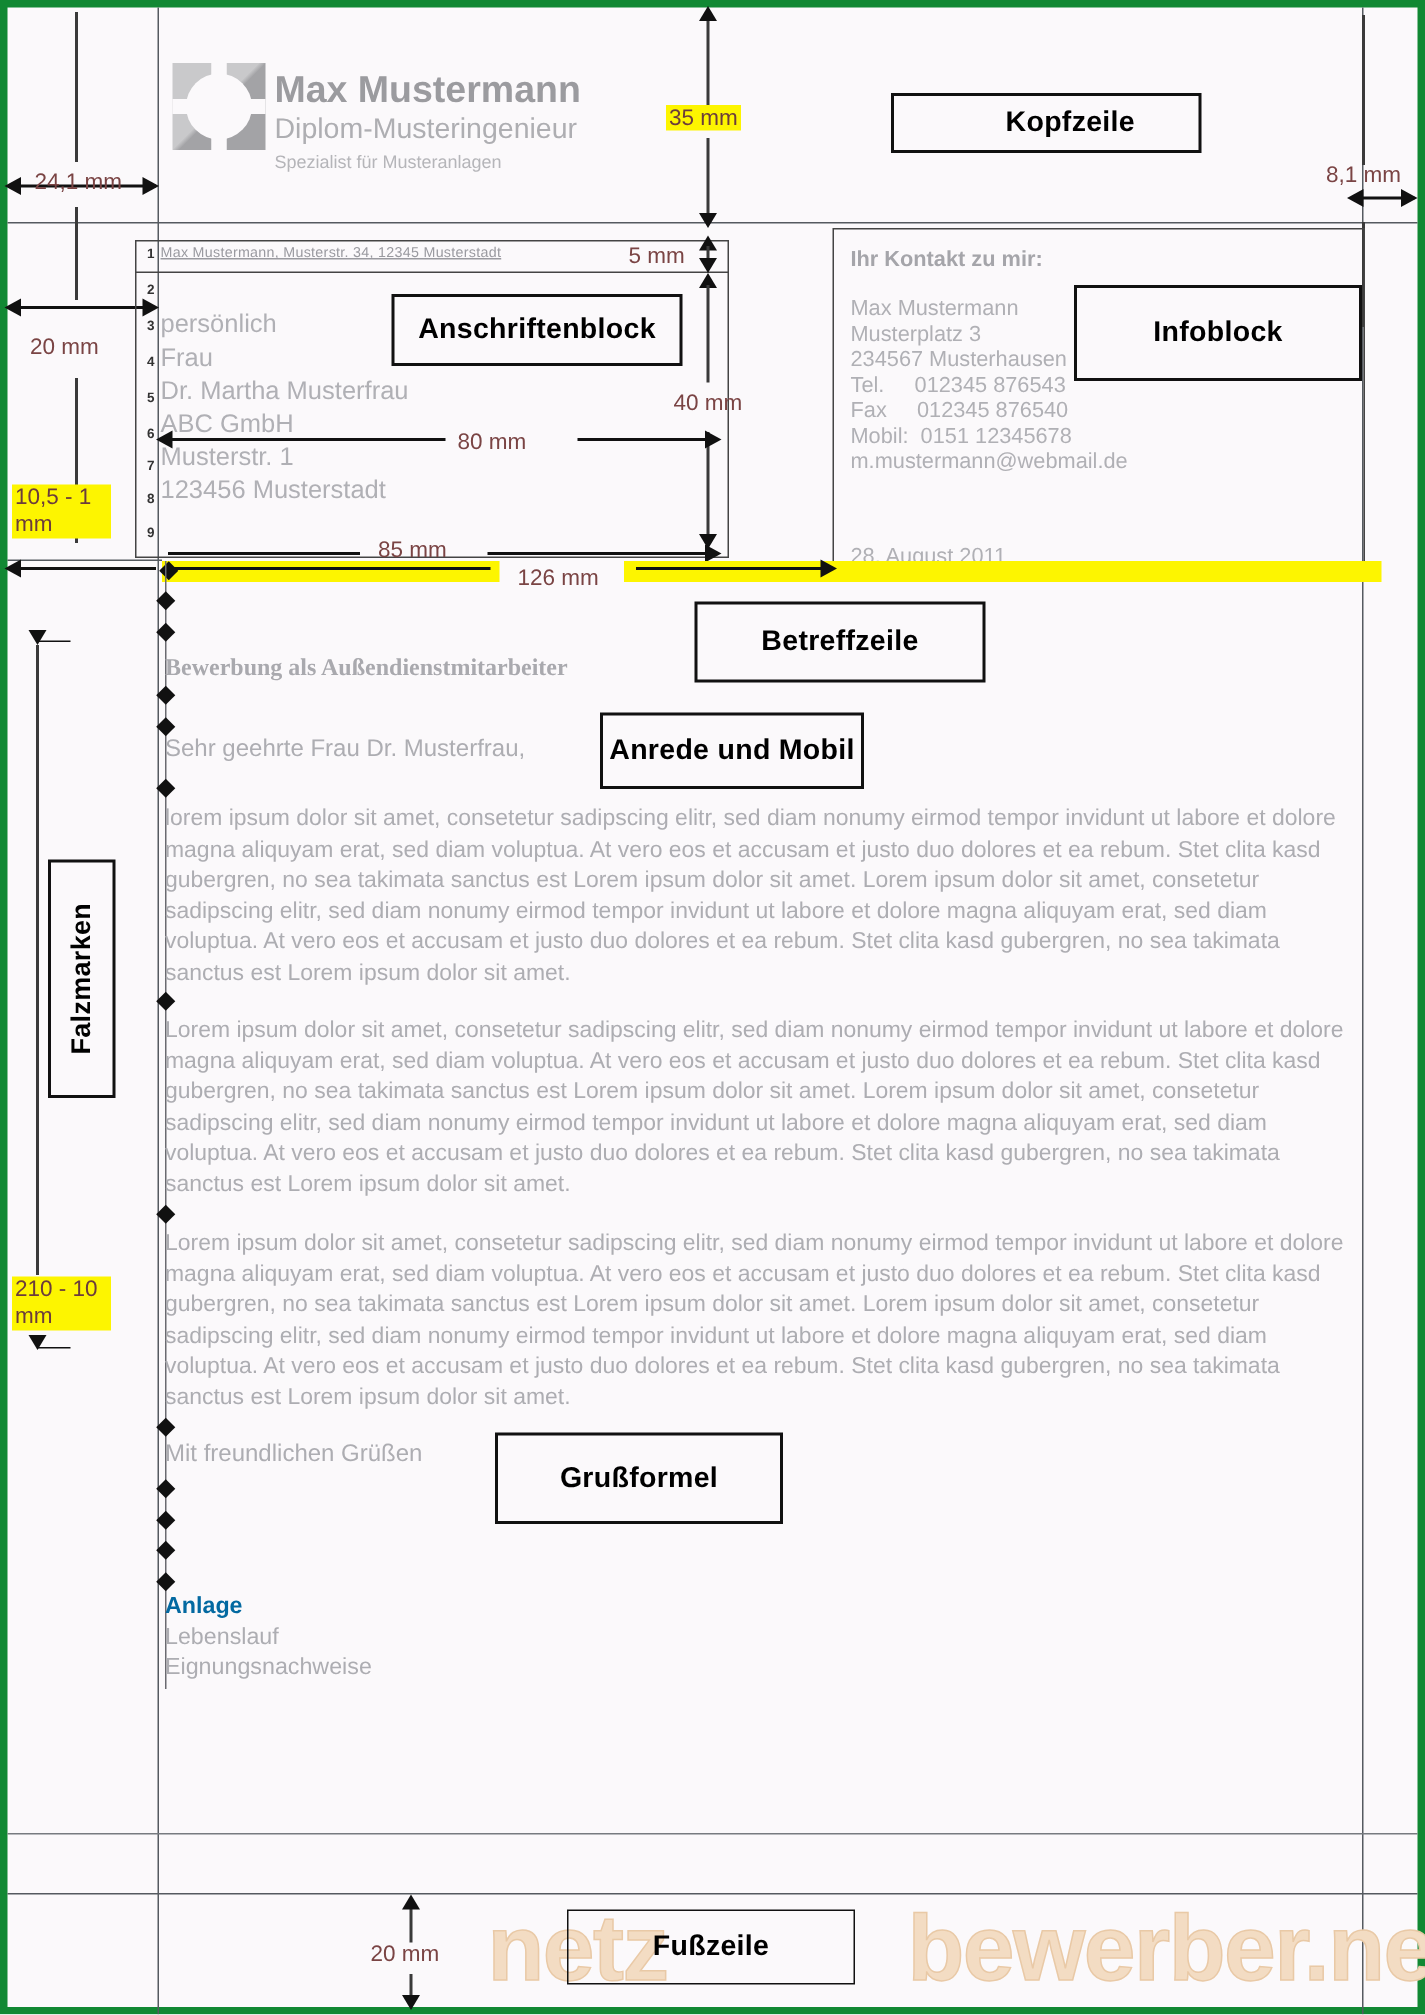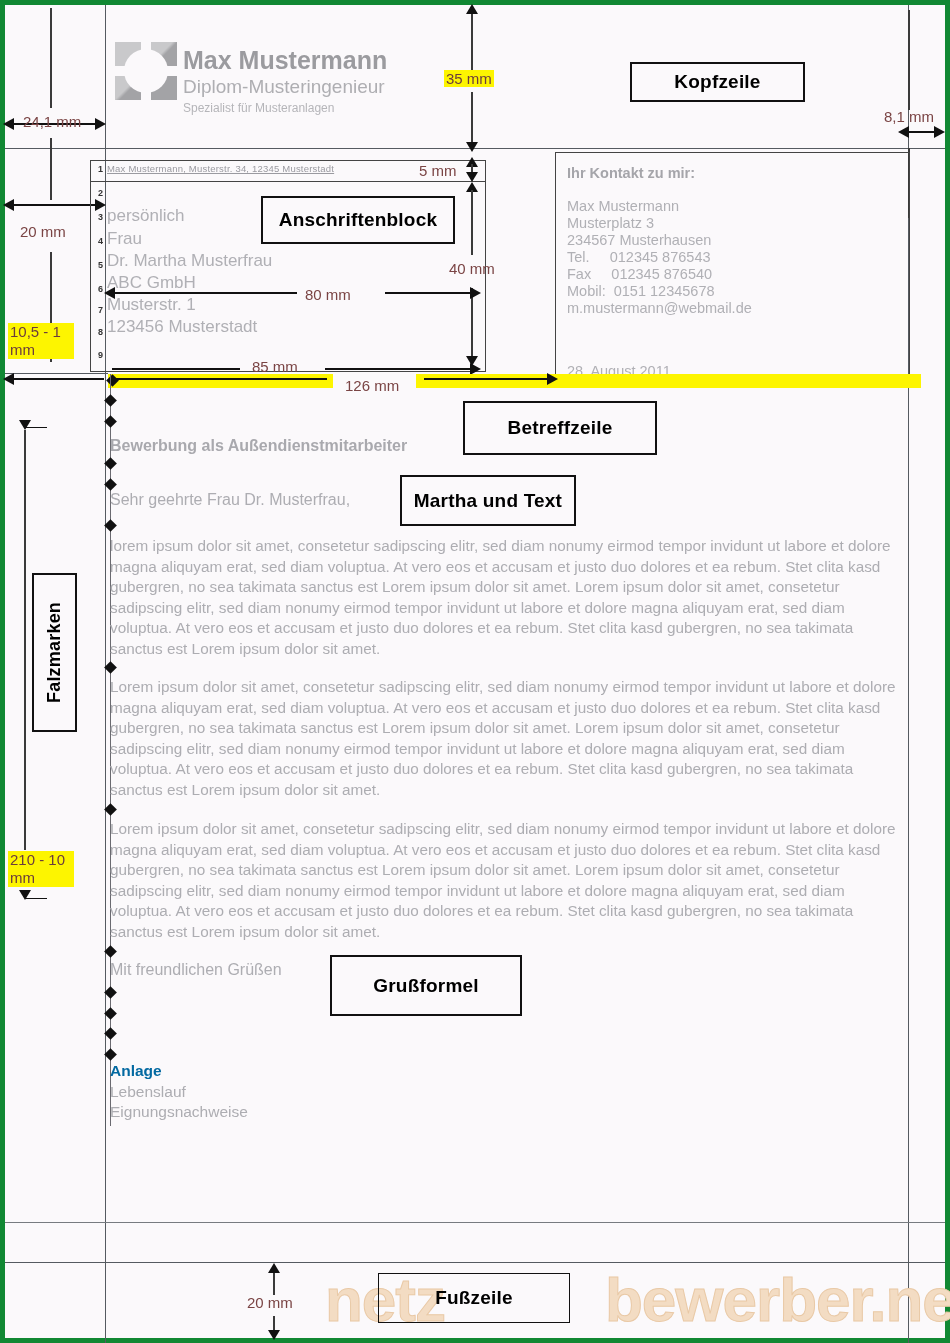--- a/index.html
+++ b/index.html
@@ -268,21 +268,21 @@
   <div class="gline-h thin" style="left:5px; top:1222px; width:940px;"></div>
 
   <div class="logo-mark" style="left:115px; top:42px;">
     <div class="logo-cross-h"></div>
     <div class="logo-cross-v"></div>
   </div>
   <div class="letter-text logo-name" style="left:183px; top:47px;">Max Mustermann</div>
   <div class="letter-text logo-sub1" style="left:183px; top:76px;">Diplom-Musteringenieur</div>
   <div class="letter-text logo-sub2" style="left:183px; top:100px;">Spezialist für Musteranlagen</div>
 
-  <div class="callout" style="left:630px; top:62px; width:171px; height:36px;">Kopfzeile</div>
+  <div class="callout" style="left:594px; top:62px; width:171px; height:36px;padding-left:32px;">Kopfzeile</div>
 
   <div class="dim-v" style="left:471px; top:12px; height:58px;"></div>
   <div class="arrow up" style="left:466px; top:4px;"></div>
   <div class="dim-label hl" style="left:444px; top:70px;">35 mm</div>
   <div class="dim-v" style="left:471px; top:92px; height:52px;"></div>
   <div class="arrow down" style="left:466px; top:142px;"></div>
 
   <div class="dim-v" style="left:50px; top:8px; height:100px;"></div>
   <div class="dim-h" style="left:9px; top:123px; width:95px;"></div>
   <div class="arrow left" style="left:3px; top:118px;"></div>
@@ -367,20 +367,21 @@
   <div class="letter-text info-line" style="left:567px; top:164px; font-weight:bold; color:#a5a5aa;">Ihr Kontakt zu mir:</div>
   <div class="letter-text info-line" style="left:567px; top:197px;">Max Mustermann</div>
   <div class="letter-text info-line" style="left:567px; top:214px;">Musterplatz 3</div>
   <div class="letter-text info-line" style="left:567px; top:231px;">234567 Musterhausen</div>
   <div class="letter-text info-line" style="left:567px; top:248px;">Tel.     012345 876543</div>
   <div class="letter-text info-line" style="left:567px; top:265px;">Fax     012345 876540</div>
   <div class="letter-text info-line" style="left:567px; top:282px;">Mobil:  0151 12345678</div>
   <div class="letter-text info-line" style="left:567px; top:299px;">m.mustermann@webmail.de</div>
   <div class="letter-text info-line" style="left:567px; top:362px;">28. August 2011</div>
 
+  <div class="callout" style="left:716px; top:190px; width:188px; height:60px;">Infoblock</div>
 
   <div class="yellow-bar" style="left:108px; top:374px; width:225px; height:14px;"></div>
   <div class="yellow-bar" style="left:416px; top:374px; width:505px; height:14px;"></div>
 
   <div class="dim-h" style="left:112px; top:378px; width:215px;"></div>
   <div class="bullet" style="left:108px; top:376px;"></div>
   <div class="dim-label" style="left:345px; top:377px;">126 mm</div>
   <div class="dim-h" style="left:424px; top:378px; width:126px;"></div>
   <div class="arrow right" style="left:547px; top:373px;"></div>
 
@@ -391,25 +392,25 @@
   <div class="bullet" style="left:106px; top:480px;"></div>
   <div class="bullet" style="left:106px; top:521px;"></div>
   <div class="bullet" style="left:106px; top:663px;"></div>
   <div class="bullet" style="left:106px; top:805px;"></div>
   <div class="bullet" style="left:106px; top:947px;"></div>
   <div class="bullet" style="left:106px; top:988px;"></div>
   <div class="bullet" style="left:106px; top:1009px;"></div>
   <div class="bullet" style="left:106px; top:1029px;"></div>
   <div class="bullet" style="left:106px; top:1050px;"></div>
 
-  <div class="letter-text subject" style="left:110px; top:437px;">Bewerbung als Außendienstmitarbeiter</div>
+  <div class="letter-text subject" style="left:110px; top:437px;font-family:Liberation Serif, serif;">Bewerbung als Außendienstmitarbeiter</div>
   <div class="callout" style="left:463px; top:401px; width:190px; height:50px;">Betreffzeile</div>
 
   <div class="letter-text salut" style="left:110px; top:491px;">Sehr geehrte Frau Dr. Musterfrau,</div>
-  <div class="callout" style="left:400px; top:475px; width:172px; height:47px;">Martha und Text</div>
+  <div class="callout" style="left:400px; top:475px; width:172px; height:47px;">Anrede und Mobil</div>
 
   <div class="letter-text body-par" style="left:110px; top:536px;">lorem ipsum dolor sit amet, consetetur sadipscing elitr, sed diam nonumy eirmod tempor invidunt ut labore et dolore magna aliquyam erat, sed diam voluptua. At vero eos et accusam et justo duo dolores et ea rebum. Stet clita kasd gubergren, no sea takimata sanctus est Lorem ipsum dolor sit amet. Lorem ipsum dolor sit amet, consetetur sadipscing elitr, sed diam nonumy eirmod tempor invidunt ut labore et dolore magna aliquyam erat, sed diam voluptua. At vero eos et accusam et justo duo dolores et ea rebum. Stet clita kasd gubergren, no sea takimata sanctus est Lorem ipsum dolor sit amet.</div>
   <div class="letter-text body-par" style="left:110px; top:677px;">Lorem ipsum dolor sit amet, consetetur sadipscing elitr, sed diam nonumy eirmod tempor invidunt ut labore et dolore magna aliquyam erat, sed diam voluptua. At vero eos et accusam et justo duo dolores et ea rebum. Stet clita kasd gubergren, no sea takimata sanctus est Lorem ipsum dolor sit amet. Lorem ipsum dolor sit amet, consetetur sadipscing elitr, sed diam nonumy eirmod tempor invidunt ut labore et dolore magna aliquyam erat, sed diam voluptua. At vero eos et accusam et justo duo dolores et ea rebum. Stet clita kasd gubergren, no sea takimata sanctus est Lorem ipsum dolor sit amet.</div>
   <div class="letter-text body-par" style="left:110px; top:819px;">Lorem ipsum dolor sit amet, consetetur sadipscing elitr, sed diam nonumy eirmod tempor invidunt ut labore et dolore magna aliquyam erat, sed diam voluptua. At vero eos et accusam et justo duo dolores et ea rebum. Stet clita kasd gubergren, no sea takimata sanctus est Lorem ipsum dolor sit amet. Lorem ipsum dolor sit amet, consetetur sadipscing elitr, sed diam nonumy eirmod tempor invidunt ut labore et dolore magna aliquyam erat, sed diam voluptua. At vero eos et accusam et justo duo dolores et ea rebum. Stet clita kasd gubergren, no sea takimata sanctus est Lorem ipsum dolor sit amet.</div>
 
   <div class="letter-text closing" style="left:110px; top:961px;">Mit freundlichen Grüßen</div>
   <div class="callout" style="left:330px; top:955px; width:188px; height:57px;">Grußformel</div>
 
   <div class="letter-text encl-head" style="left:110px; top:1062px;">Anlage</div>
   <div class="letter-text encl-item" style="left:110px; top:1082px;">Lebenslauf</div>

